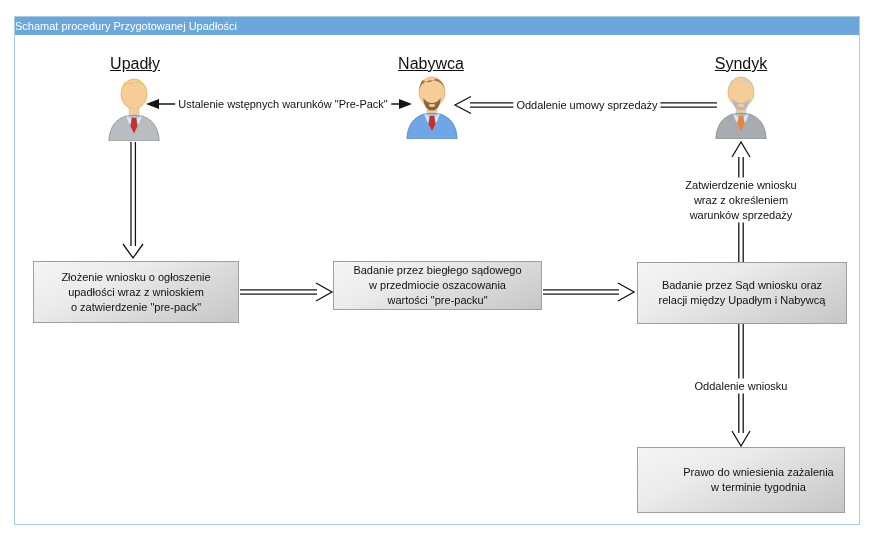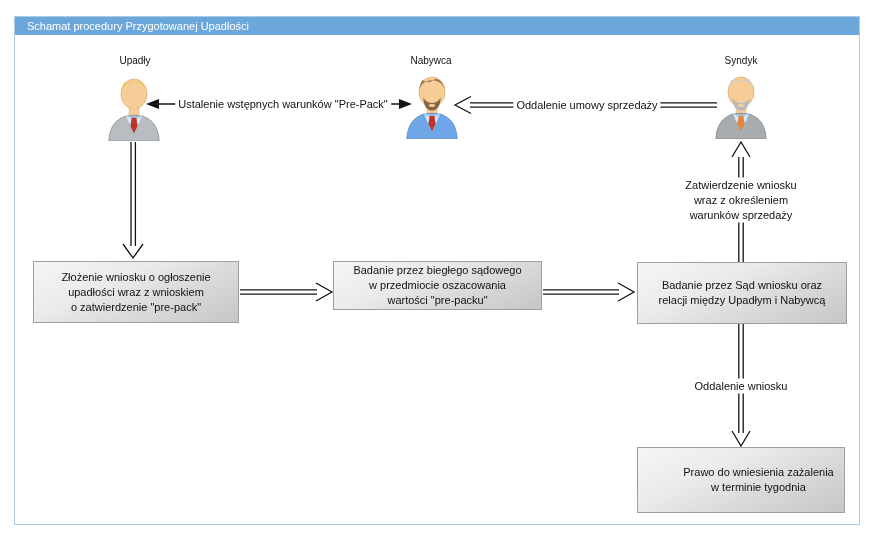--- a/index.html
+++ b/index.html
@@ -12,42 +12,42 @@
   }
   .frame {
     position: absolute; left: 14px; top: 16px; width: 846px; height: 509px;
     border: 1px solid var(--frame_border, #a9cde6);
     background: #ffffff; z-index: 1;
   }
   .titlebar {
     position: absolute; left: 0; top: 0; right: 0; height: 18px;
     background: var(--titlebar_bg, #6ba7db);
     color: var(--titlebar_text, #ffffff);
-    font-size: 11px; line-height: 18px; padding-left: 12px;
+    font-size: 11px; line-height: 18px; padding-left: 0;
     white-space: nowrap;
   }
   .node {
     position: absolute; z-index: 2;
     display: flex; align-items: center; justify-content: center;
     text-align: center; font-size: 11px; line-height: 15px;
     border: 1px solid var(--node_border, #9f9f9f);
     background: linear-gradient(155deg,
       #f5f5f5 0%, var(--node_bg_top, #ebebeb) 35%,
       #dcdcdc 60%, var(--node_bg_bottom, #c6c6c6) 100%);
   }
   .node span { white-space: pre-line; display: block; padding: 0 6px; }
   #node-1 { left: 33px;  top: 261px; width: 206px; height: 62px; }
   #node-2 { left: 333px; top: 261px; width: 209px; height: 49px; }
   #node-3 { left: 637px; top: 262px; width: 210px; height: 62px; }
   #node-4 { left: 637px; top: 447px; width: 208px; height: 66px; padding-left: 35px; }
 
   .actor { position: absolute; z-index: 4; }
   .actor-label {
     position: absolute; transform: translateX(-50%);
-    font-size: 10px; white-space: nowrap; z-index: 4;
+    font-size: 16px; white-space: nowrap; z-index: 4; text-decoration: underline;
   }
   #actor-icon-upadly  { left: 105px; top: 73px; }
   #actor-icon-nabywca { left: 403px; top: 71px; }
   #actor-icon-syndyk  { left: 712px; top: 71px; }
   #actor-label-upadly  { left: 135px; top: 55px; }
   #actor-label-nabywca { left: 431px; top: 55px; }
   #actor-label-syndyk  { left: 741px; top: 55px; }
 
   #arrow-layer {
     position: absolute; left: 0; top: 0; width: 875px; height: 543px;

